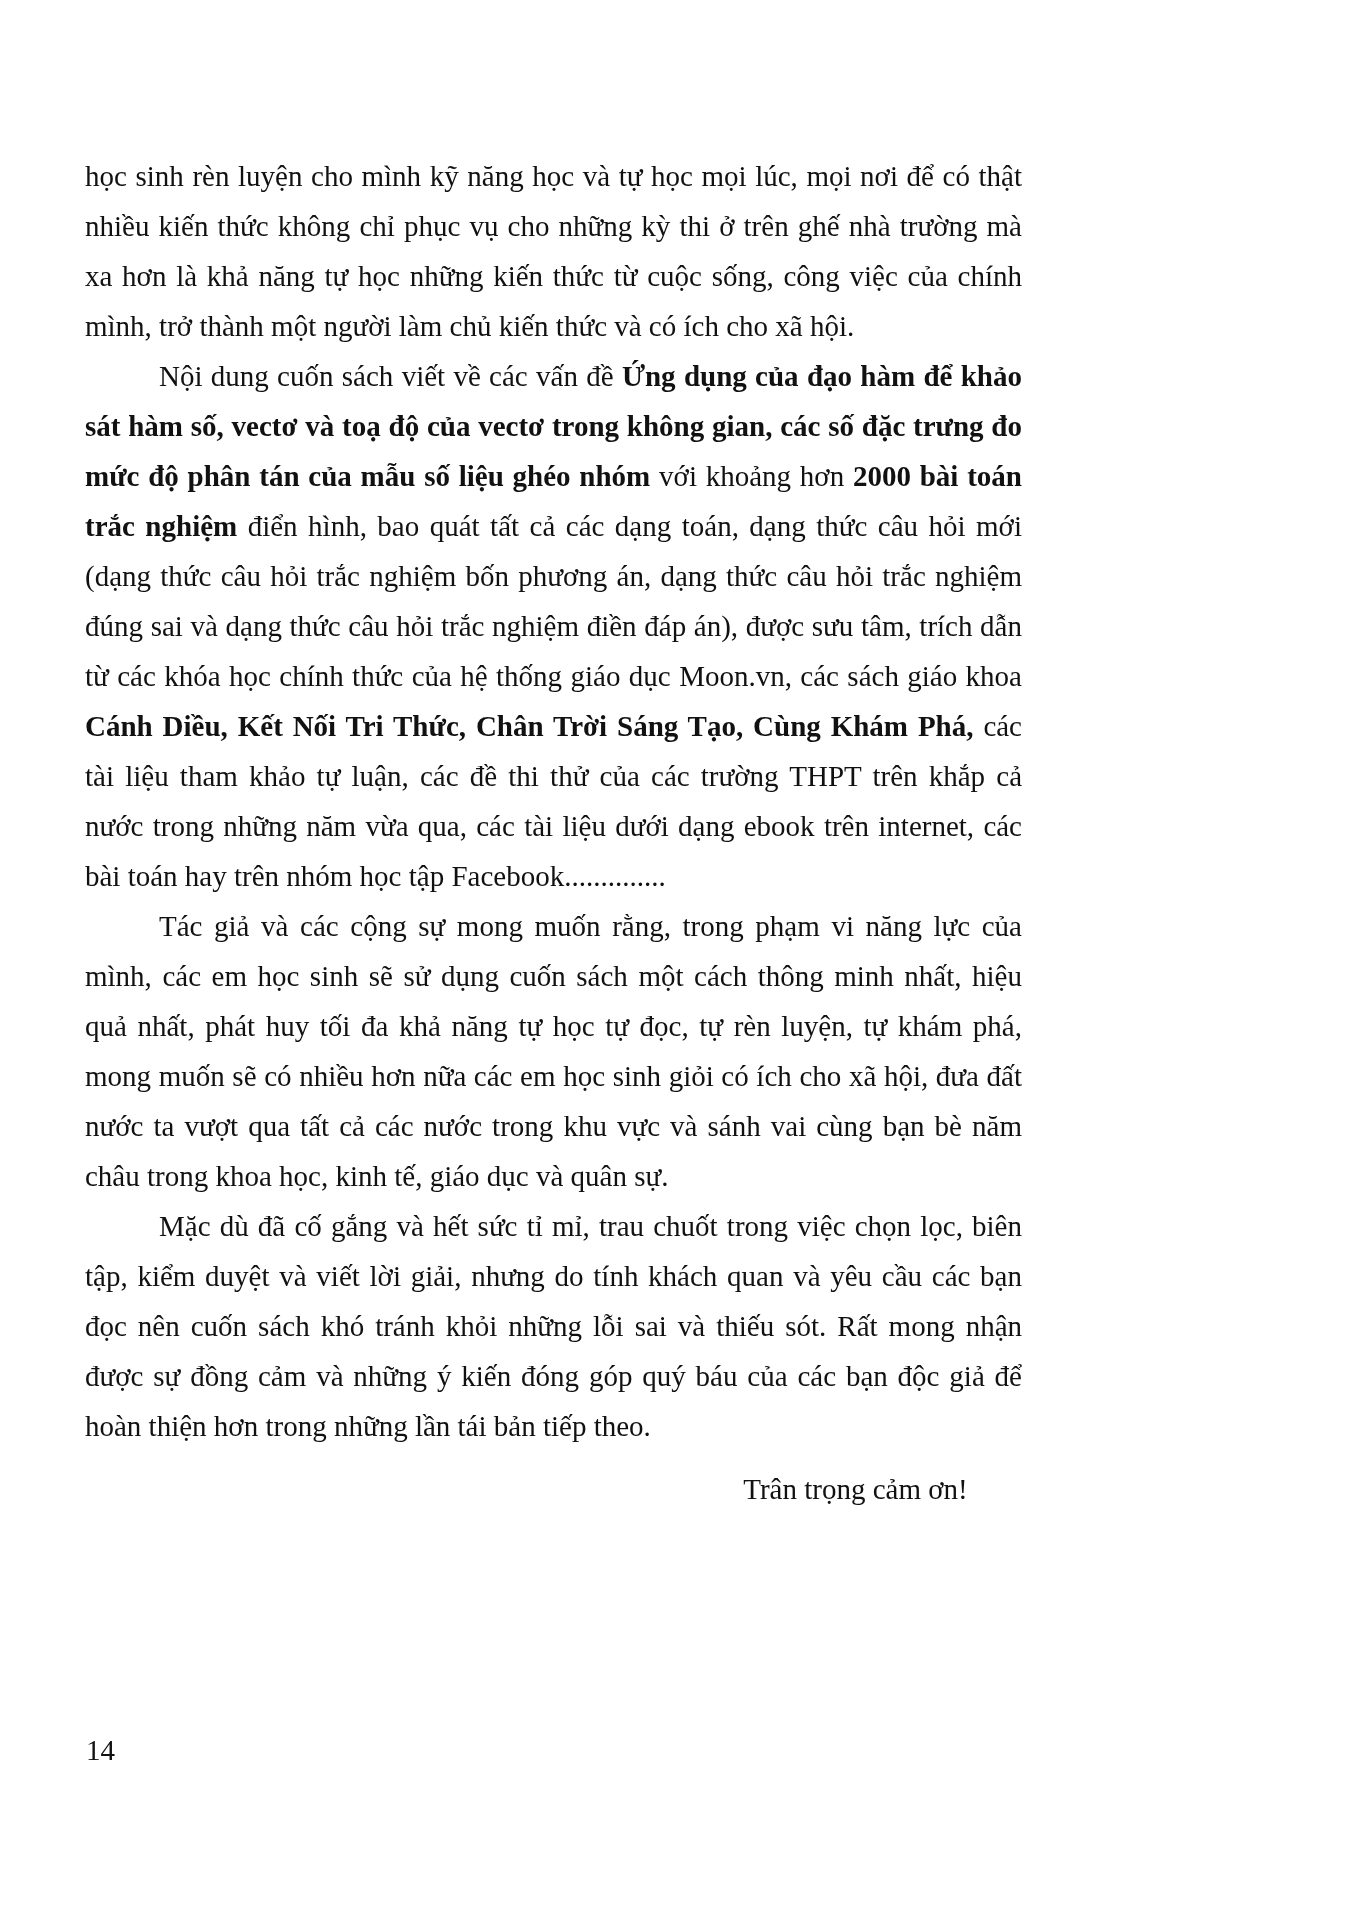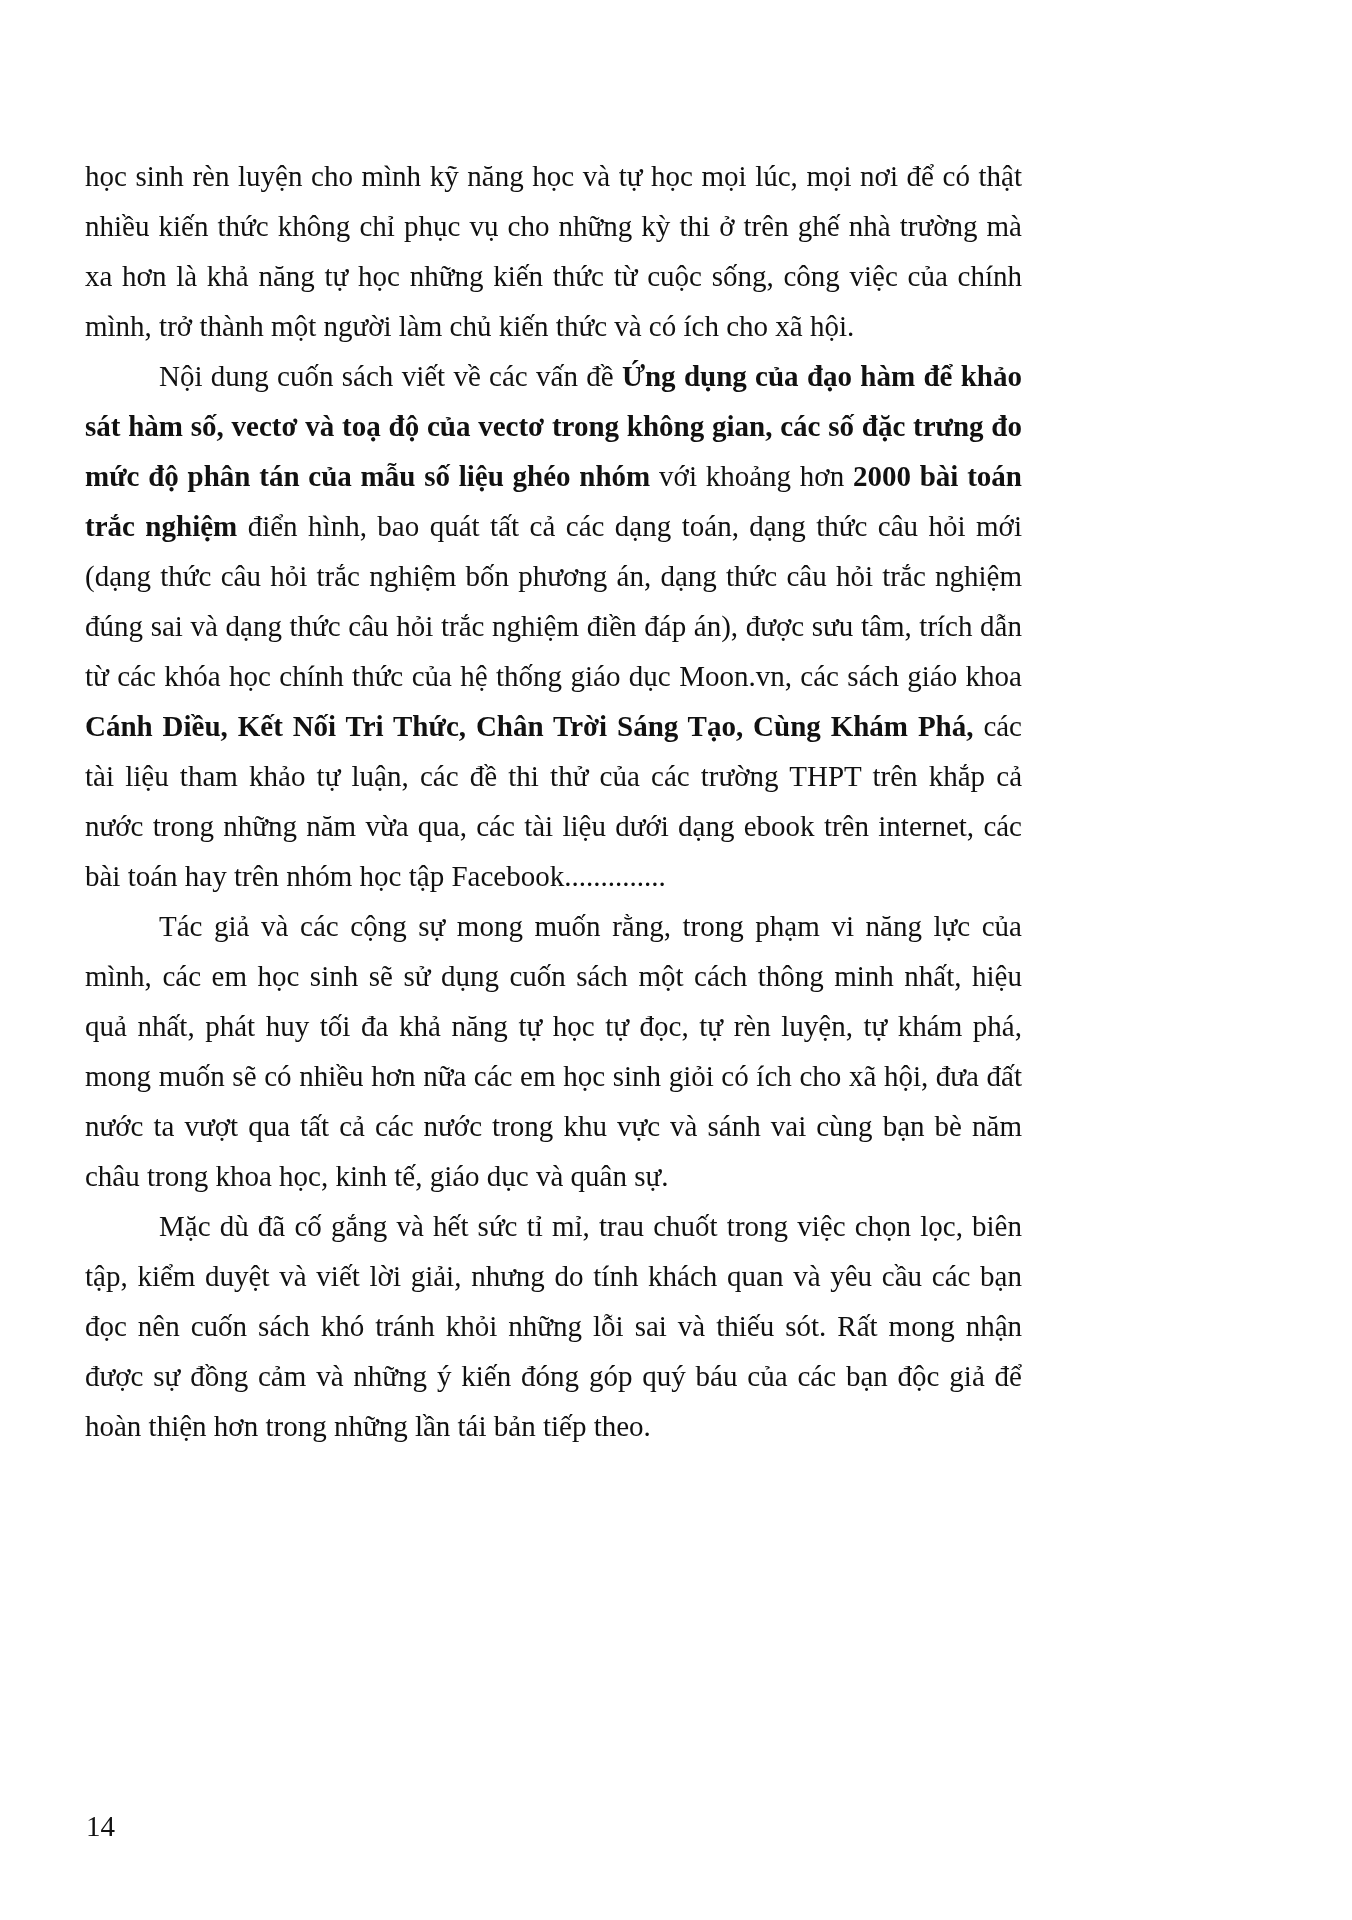--- a/index.html
+++ b/index.html
@@ -42,33 +42,34 @@
     width: 305px;
     text-align: center;
     text-indent: 0;
     line-height: 52px;
   }
   .closing .thanks-line { display: block; }
   .closing .author-line { display: block; }
   .page-number {
     position: absolute;
     left: 86px;
-    top: 1766px;
+    top: 1690px;
     font-size: 29px;
     line-height: 34px;
   }
 </style>
 </head>
 <body>
 
 <div class="page">
   <div class="text-block">
     <div id="paragraphs-container">
         <p><span>học sinh rèn luyện cho mình kỹ năng học và tự học mọi lúc, mọi nơi để có thật nhiều kiến thức không chỉ phục vụ cho những kỳ thi ở trên ghế nhà trường mà xa hơn là khả năng tự học những kiến thức từ cuộc sống, công việc của chính mình, trở thành một người làm chủ kiến thức và có ích cho xã hội.</span></p>
         <p class="indent"><span>Nội dung cuốn sách viết về các vấn đề </span><span class="b">Ứng dụng của đạo hàm để khảo sát hàm số, vectơ và toạ độ của vectơ trong không gian, các số đặc trưng đo mức độ phân tán của mẫu số liệu ghéo nhóm</span><span> với khoảng hơn </span><span class="b">2000 bài toán trắc nghiệm</span><span> điển hình, bao quát tất cả các dạng toán, dạng thức câu hỏi mới (dạng thức câu hỏi trắc nghiệm bốn phương án, dạng thức câu hỏi trắc nghiệm đúng sai và dạng thức câu hỏi trắc nghiệm điền đáp án), được sưu tâm, trích dẫn từ các khóa học chính thức của hệ thống giáo dục Moon.vn, các sách giáo khoa </span><span class="b">Cánh Diều, Kết Nối Tri Thức, Chân Trời Sáng Tạo, Cùng Khám Phá,</span><span> các tài liệu tham khảo tự luận, các đề thi thử của các trường THPT trên khắp cả nước trong những năm vừa qua, các tài liệu dưới dạng ebook trên internet, các bài toán hay trên nhóm học tập Facebook..............</span></p>
         <p class="indent"><span>Tác giả và các cộng sự mong muốn rằng, trong phạm vi năng lực của mình, các em học sinh sẽ sử dụng cuốn sách một cách thông minh nhất, hiệu quả nhất, phát huy tối đa khả năng tự học tự đọc, tự rèn luyện, tự khám phá, mong muốn sẽ có nhiều hơn nữa các em học sinh giỏi có ích cho xã hội, đưa đất nước ta vượt qua tất cả các nước trong khu vực và sánh vai cùng bạn bè năm châu trong khoa học, kinh tế, giáo dục và quân sự.</span></p>
         <p class="indent"><span>Mặc dù đã cố gắng và hết sức tỉ mỉ, trau chuốt trong việc chọn lọc, biên tập, kiểm duyệt và viết lời giải, nhưng do tính khách quan và yêu cầu các bạn đọc nên cuốn sách khó tránh khỏi những lỗi sai và thiếu sót. Rất mong nhận được sự đồng cảm và những ý kiến đóng góp quý báu của các bạn độc giả để hoàn thiện hơn trong những lần tái bản tiếp theo.</span></p>
       </div>
     <div class="closing">
+      <span class="thanks-line">Trân trọng cảm ơn!</span>
     </div>
   </div>
   <div class="page-number">14</div>
 </div>
 
 </body></html>

